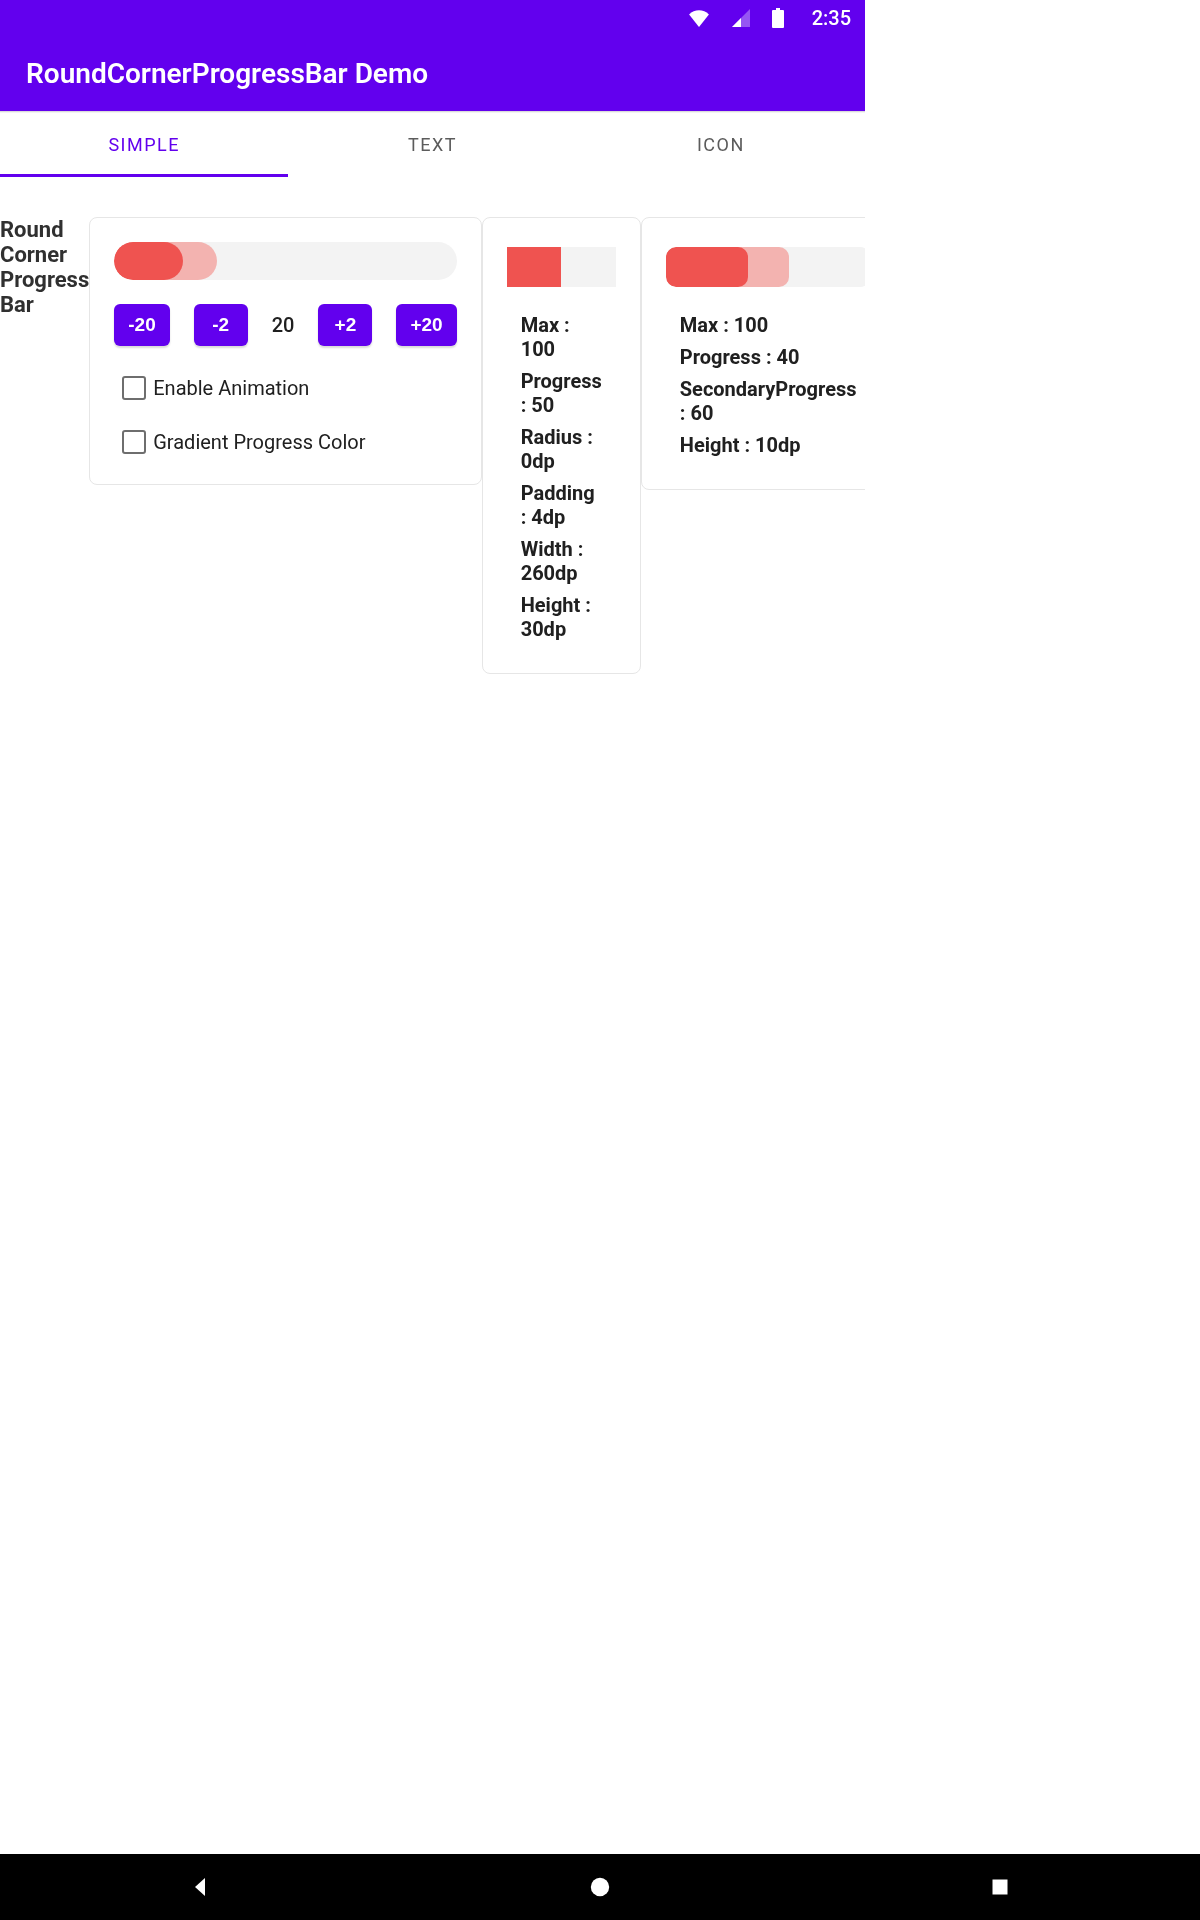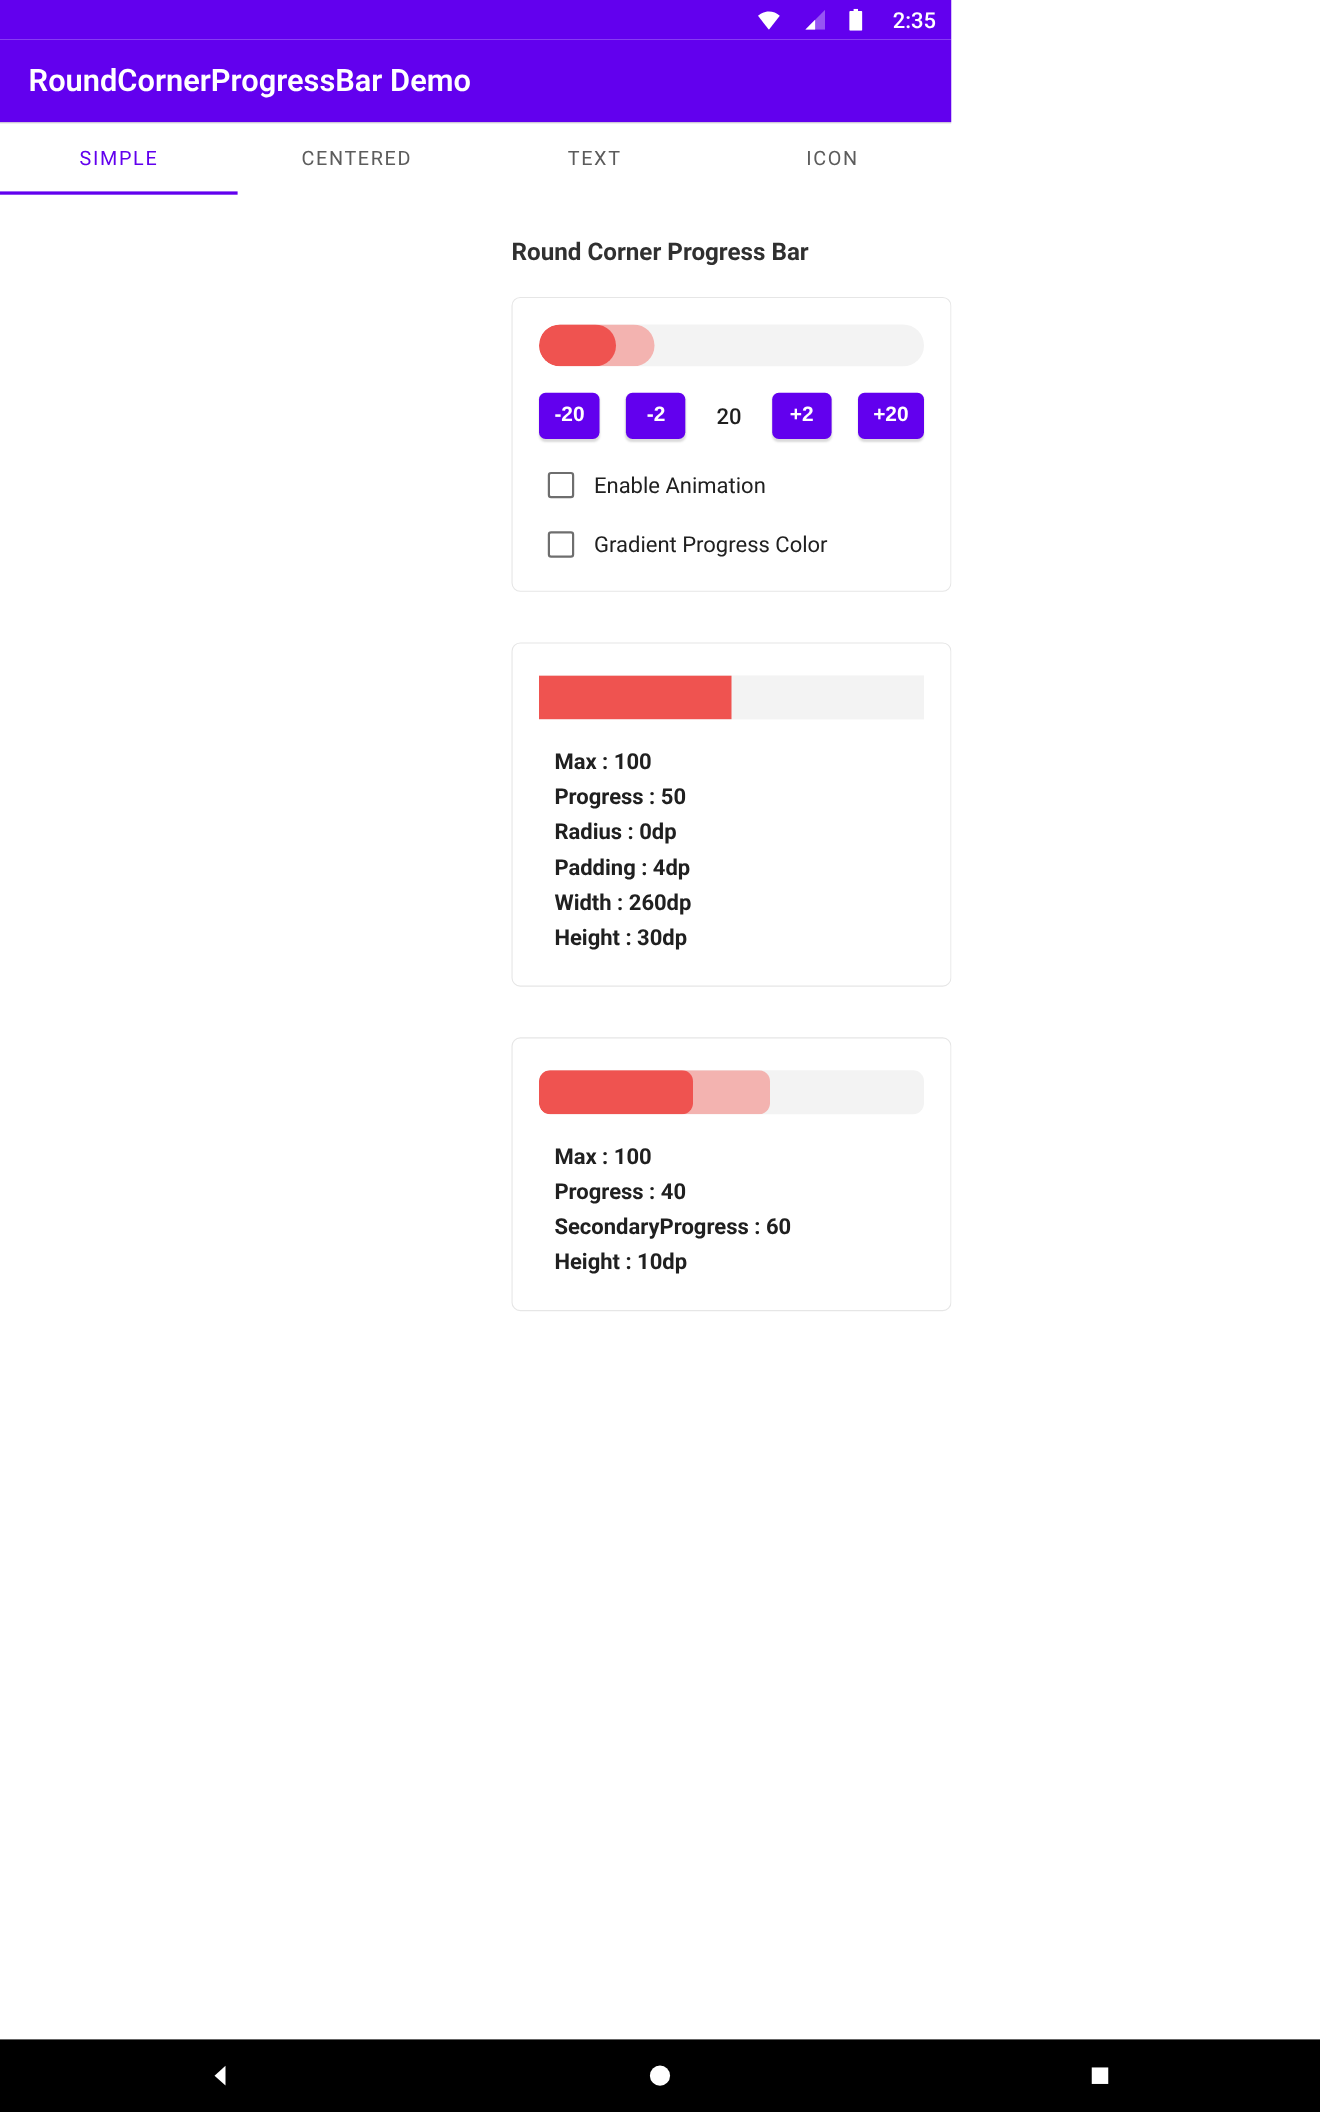--- a/index.html
+++ b/index.html
@@ -15,37 +15,37 @@
   .appbar-title { font-size: 28px; font-weight: 600; }
   .appbar-shadow { height: 2px; background: linear-gradient(#00000030, #00000000); }
 
   
   .tabs { height: 64px; display: flex; border-bottom: 1px solid #ffffff; }
   .tab { flex: 1; display: flex; align-items: center; justify-content: center; font-size: 18px; font-weight: 400; letter-spacing: 1.5px; color: #5c5c5c; position: relative; cursor: pointer; }
   .tab.active { color: #6200EE; }
   .tab.active::after { content: ""; position: absolute; left: 0; right: 0; bottom: -1px; height: 3px; background: #6200EE; }
 
   
-  .content { padding: 40px 0 0 0; display: flex; flex-direction: column; align-items: flex-end; }
+  .content { padding: 40px 0 0 0; display: flex; flex-direction: row; align-items: flex-start; }
   .section-title { width: 400px; font-size: 22px; font-weight: 700; color: #303030; margin-bottom: 28px; }
 
   .card { width: 400px; border: 1px solid #e6e6e6; border-radius: 8px; padding: 24px; margin-bottom: 46px; background: #fff; }
 
   
   .progress-track { height: 38px; background: #f3f3f3; border-radius: 19px; position: relative; overflow: hidden; margin-bottom: 24px; }
   .progress-sec { position: absolute; left: 0; top: 0; bottom: 0; background: #f3b3b0; border-radius: 19px; }
   .progress-fill { position: absolute; left: 0; top: 0; bottom: 0; background: #ef5350; border-radius: 19px; }
 
   
   .btnrow { display: flex; align-items: center; gap: 24px; margin-bottom: 30px; }
   .btn { background: #6200EE; color: #fff; border: none; border-radius: 6px; font-size: 19px; font-weight: 600; padding: 10px 14px; min-width: 54px; box-shadow: 0 2px 2px rgba(0,0,0,0.15); cursor: pointer; }
   .valnum { flex: 1; text-align: center; font-size: 20px; font-weight: 500; color: #1f1f1f; }
 
   
-  .chkrow { display: flex; align-items: center; gap: 18px; margin: 0 8px 30px 8px; }
+  .chkrow { display: flex; align-items: center; gap: 7px; margin: 0 8px 30px 8px; }
   .chkrow:last-child { margin-bottom: 6px; }
   .chkbox { width: 24px; height: 24px; border: 2.5px solid #6e6e6e; border-radius: 3px; background: #fff; cursor: pointer; }
   .chklabel { font-size: 20px; color: #202020; }
 
   
   .progress-track.sq { height: 40px; border-radius: 0; background: #f3f3f3; margin: 5px 0 26px 0; }
   .progress-track.sq .progress-fill { border-radius: 0; }
 
   .info-list { padding: 0 14px; }
   .info-row { font-size: 20px; color: #202020; margin-bottom: 8px; font-weight: bold; }
@@ -83,21 +83,20 @@
   <span class="time">2:35</span>
 </div>
 
 <div class="appbar">
   <div class="appbar-title">RoundCornerProgressBar Demo</div>
 </div>
 <div class="appbar-shadow"></div>
 
 <div class="tabs">
   <div class="tab active">SIMPLE</div>
-  <div class="tab">CENTERED</div>
   <div class="tab">TEXT</div>
   <div class="tab">ICON</div>
 </div>
 
 <div class="content">
   <div class="section-title">Round Corner Progress Bar</div>
 
   <div class="card">
     <div class="progress-track">
       <div class="progress-sec" style="width:30%"></div>

